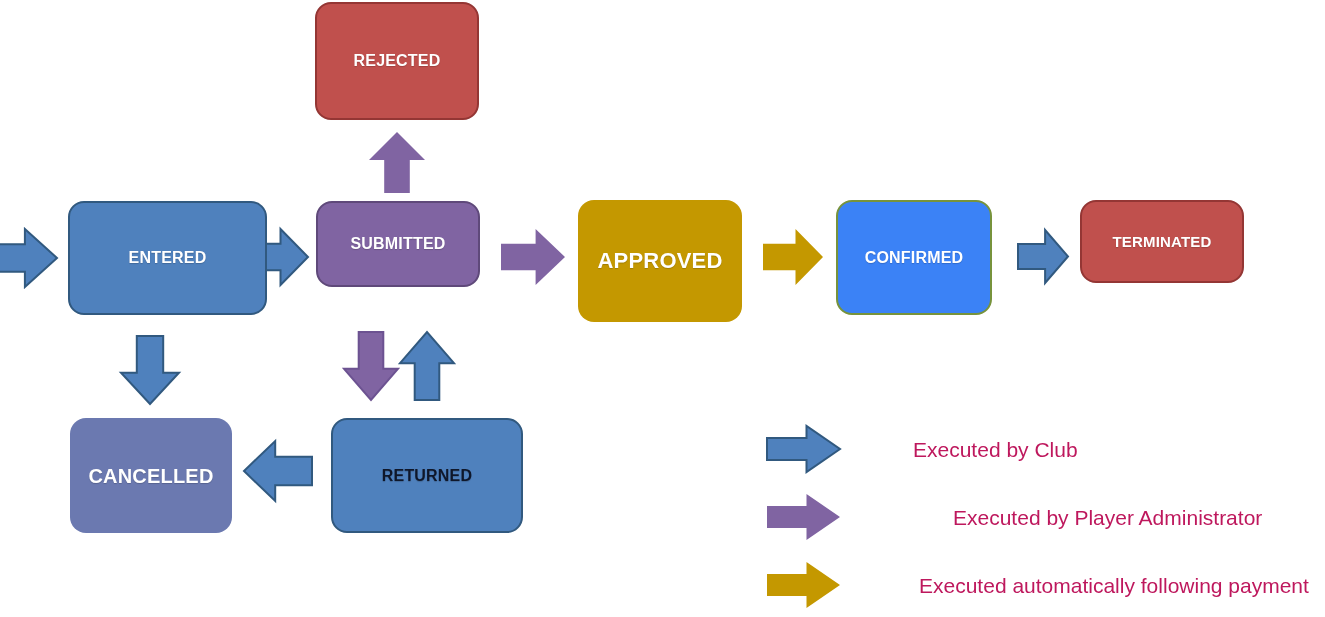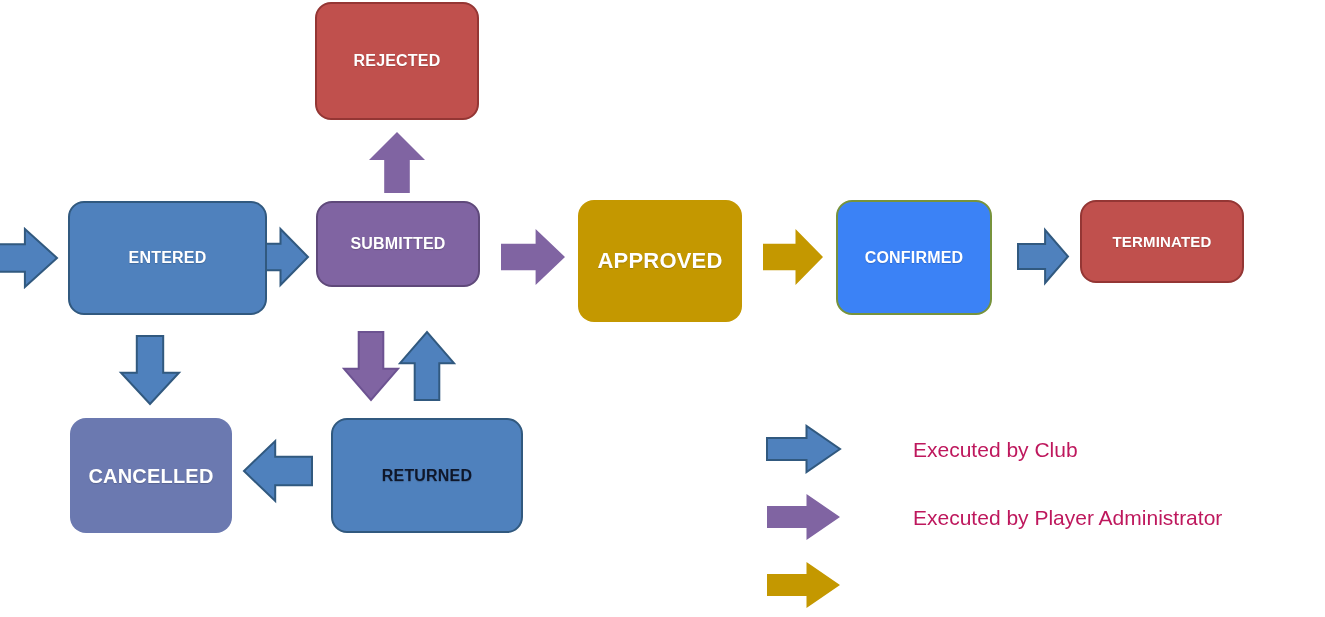--- a/index.html
+++ b/index.html
@@ -146,23 +146,24 @@
           </svg>
         </div>
         <span class="legend-text" style="margin-left: 72px;">Executed by Club</span>
       </div>
       <div class="legend-row" style="left: 766px; top: 493px;">
         <div class="legend-arrow" style="width: 75px; height: 48px;">
           <svg width="75" height="48" viewBox="0 0 75 48">
             <polygon points="1.0,13.0 40.5,13.0 40.5,1.0 74.0,24.0 40.5,47.0 40.5,35.0 1.0,35.0" fill="#8064A2" stroke="#8064A2" stroke-width="0" stroke-linejoin="miter"></polygon>
           </svg>
         </div>
-        <span class="legend-text" style="margin-left: 72px;">Executed by Player Administrator</span>
+        <span class="legend-text" style="margin-left: 112px;">Executed by Player Administrator</span>
       </div>
       <div class="legend-row" style="left: 766px; top: 561px;">
         <div class="legend-arrow" style="width: 75px; height: 48px;">
           <svg width="75" height="48" viewBox="0 0 75 48">
             <polygon points="1.0,13.0 40.5,13.0 40.5,1.0 74.0,24.0 40.5,47.0 40.5,35.0 1.0,35.0" fill="#C49800" stroke="#C49800" stroke-width="0" stroke-linejoin="miter"></polygon>
           </svg>
         </div>
+        <span class="legend-text" style="margin-left: 78px;">Executed automatically following payment</span>
       </div>
     </div>
 </div>
 
 </body></html>

